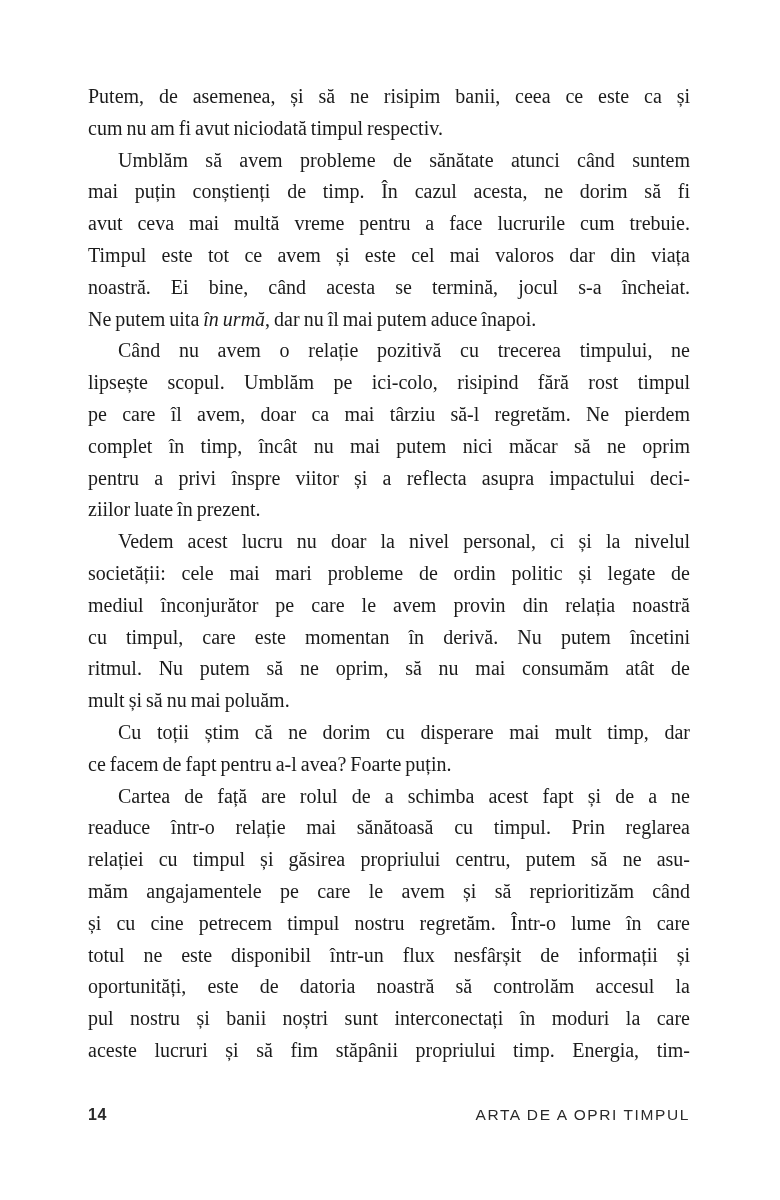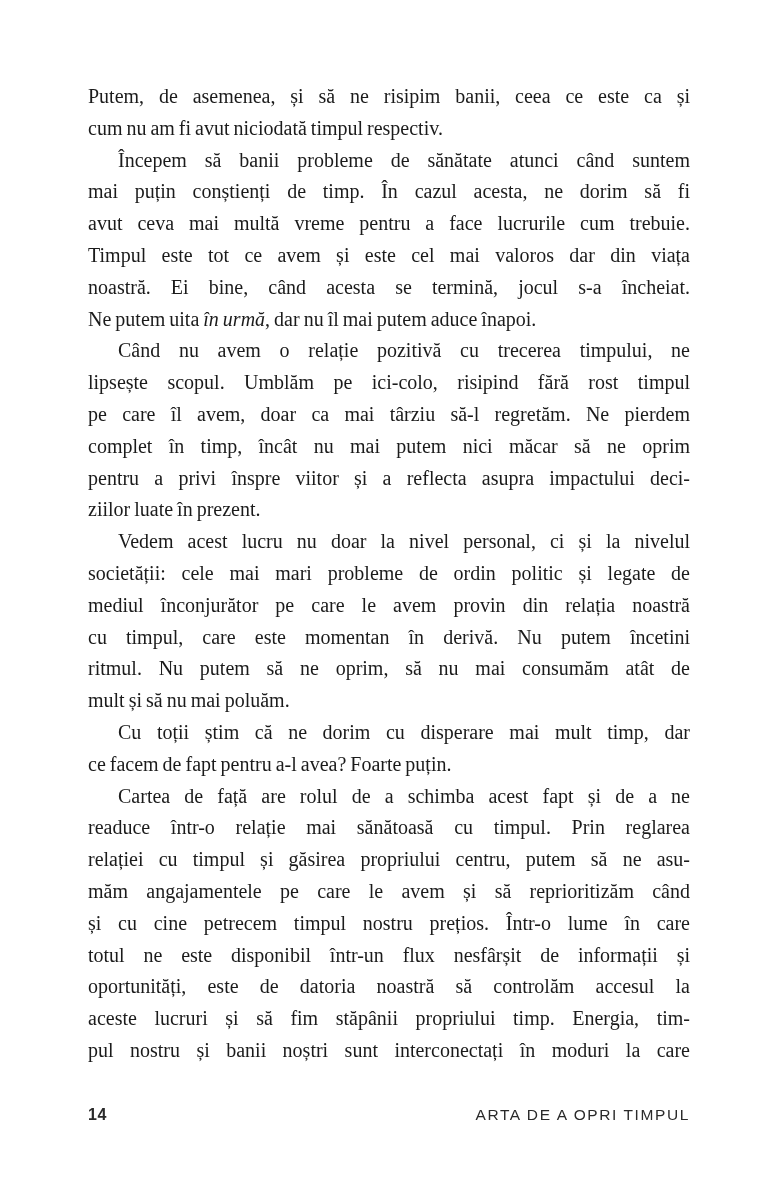--- a/index.html
+++ b/index.html
@@ -70,21 +70,21 @@
 <body>
 
 <div class="book-page">
 
   <div class="text-block">
       <div>
         <div class="line">Putem, de asemenea, și să ne risipim banii, ceea ce este ca și</div>
         <div class="line last">cum nu am fi avut niciodată timpul respectiv.</div>
       </div>
       <div>
-        <div class="line indent">Începem să banii probleme de sănătate atunci când suntem</div>
+        <div class="line indent">Umblăm să avem probleme de sănătate atunci când suntem</div>
         <div class="line">mai puțin conștienți de timp. În cazul acesta, ne dorim să fi</div>
         <div class="line">avut ceva mai multă vreme pentru a face lucrurile cum trebuie.</div>
         <div class="line">Timpul este tot ce avem și este cel mai valoros dar din viața</div>
         <div class="line">noastră. Ei bine, când acesta se termină, jocul s-a încheiat.</div>
         <div class="line last">Ne putem uita <em class="it">în urmă</em>, dar nu îl mai putem aduce înapoi.</div>
       </div>
       <div>
         <div class="line indent">Când nu avem o relație pozitivă cu trecerea timpului, ne</div>
         <div class="line">lipsește scopul. Umblăm pe ici-colo, risipind fără rost timpul</div>
         <div class="line">pe care îl avem, doar ca mai târziu să-l regretăm. Ne pierdem</div>
@@ -102,25 +102,25 @@
       </div>
       <div>
         <div class="line indent">Cu toții știm că ne dorim cu disperare mai mult timp, dar</div>
         <div class="line last">ce facem de fapt pentru a-l avea? Foarte puțin.</div>
       </div>
       <div>
         <div class="line indent">Cartea de față are rolul de a schimba acest fapt și de a ne</div>
         <div class="line">readuce într-o relație mai sănătoasă cu timpul. Prin reglarea</div>
         <div class="line">relației cu timpul și găsirea propriului centru, putem să ne asu-</div>
         <div class="line">măm angajamentele pe care le avem și să reprioritizăm când</div>
-        <div class="line">și cu cine petrecem timpul nostru prețios. Într-o lume în care</div>
+        <div class="line">și cu cine petrecem timpul nostru regretăm. Într-o lume în care</div>
         <div class="line">totul ne este disponibil într-un flux nesfârșit de informații și</div>
         <div class="line">oportunități, este de datoria noastră să controlăm accesul la</div>
+        <div class="line">pul nostru și banii noștri sunt interconectați în moduri la care</div>
         <div class="line">aceste lucruri și să fim stăpânii propriului timp. Energia, tim-</div>
-        <div class="line">pul nostru și banii noștri sunt interconectați în moduri la care</div>
       </div>
     </div>
 
   <div class="page-footer">
     <span class="page-number">14</span>
     <span class="running-title">ARTA DE A OPRI TIMPUL</span>
   </div>
 
 </div>
 

